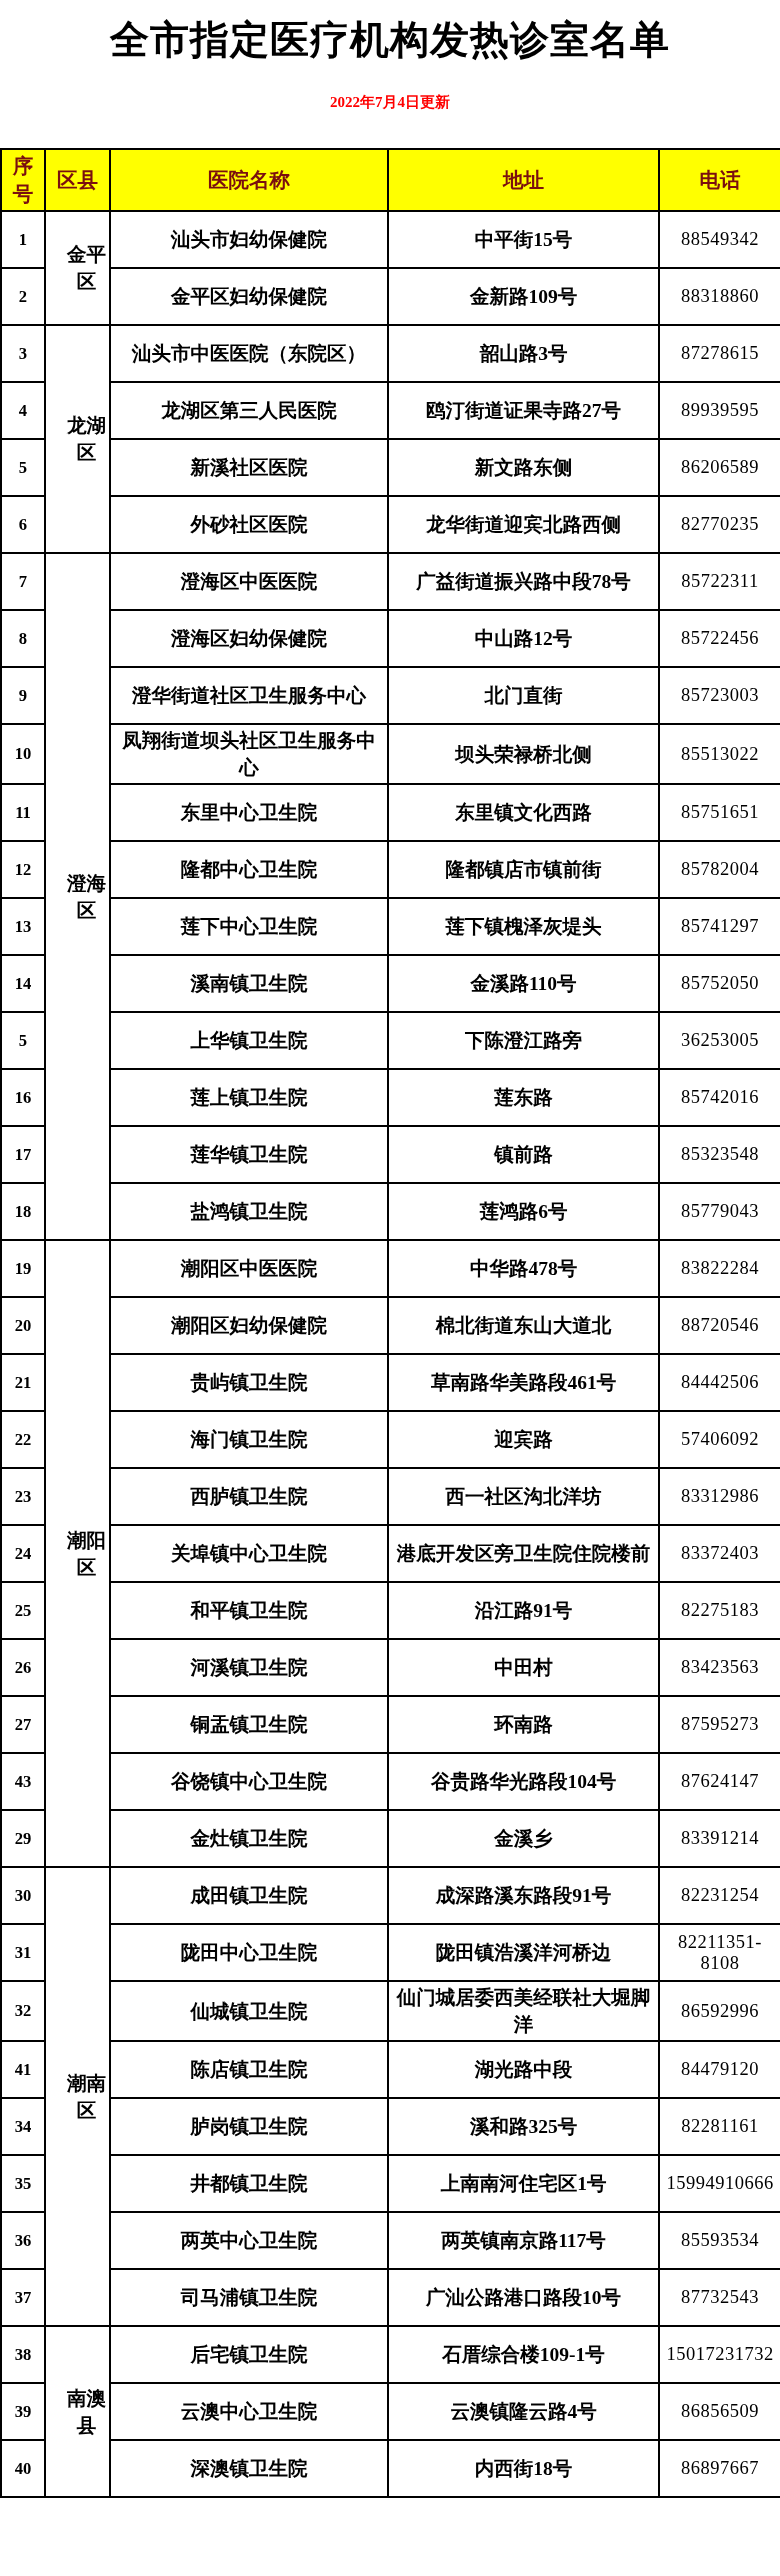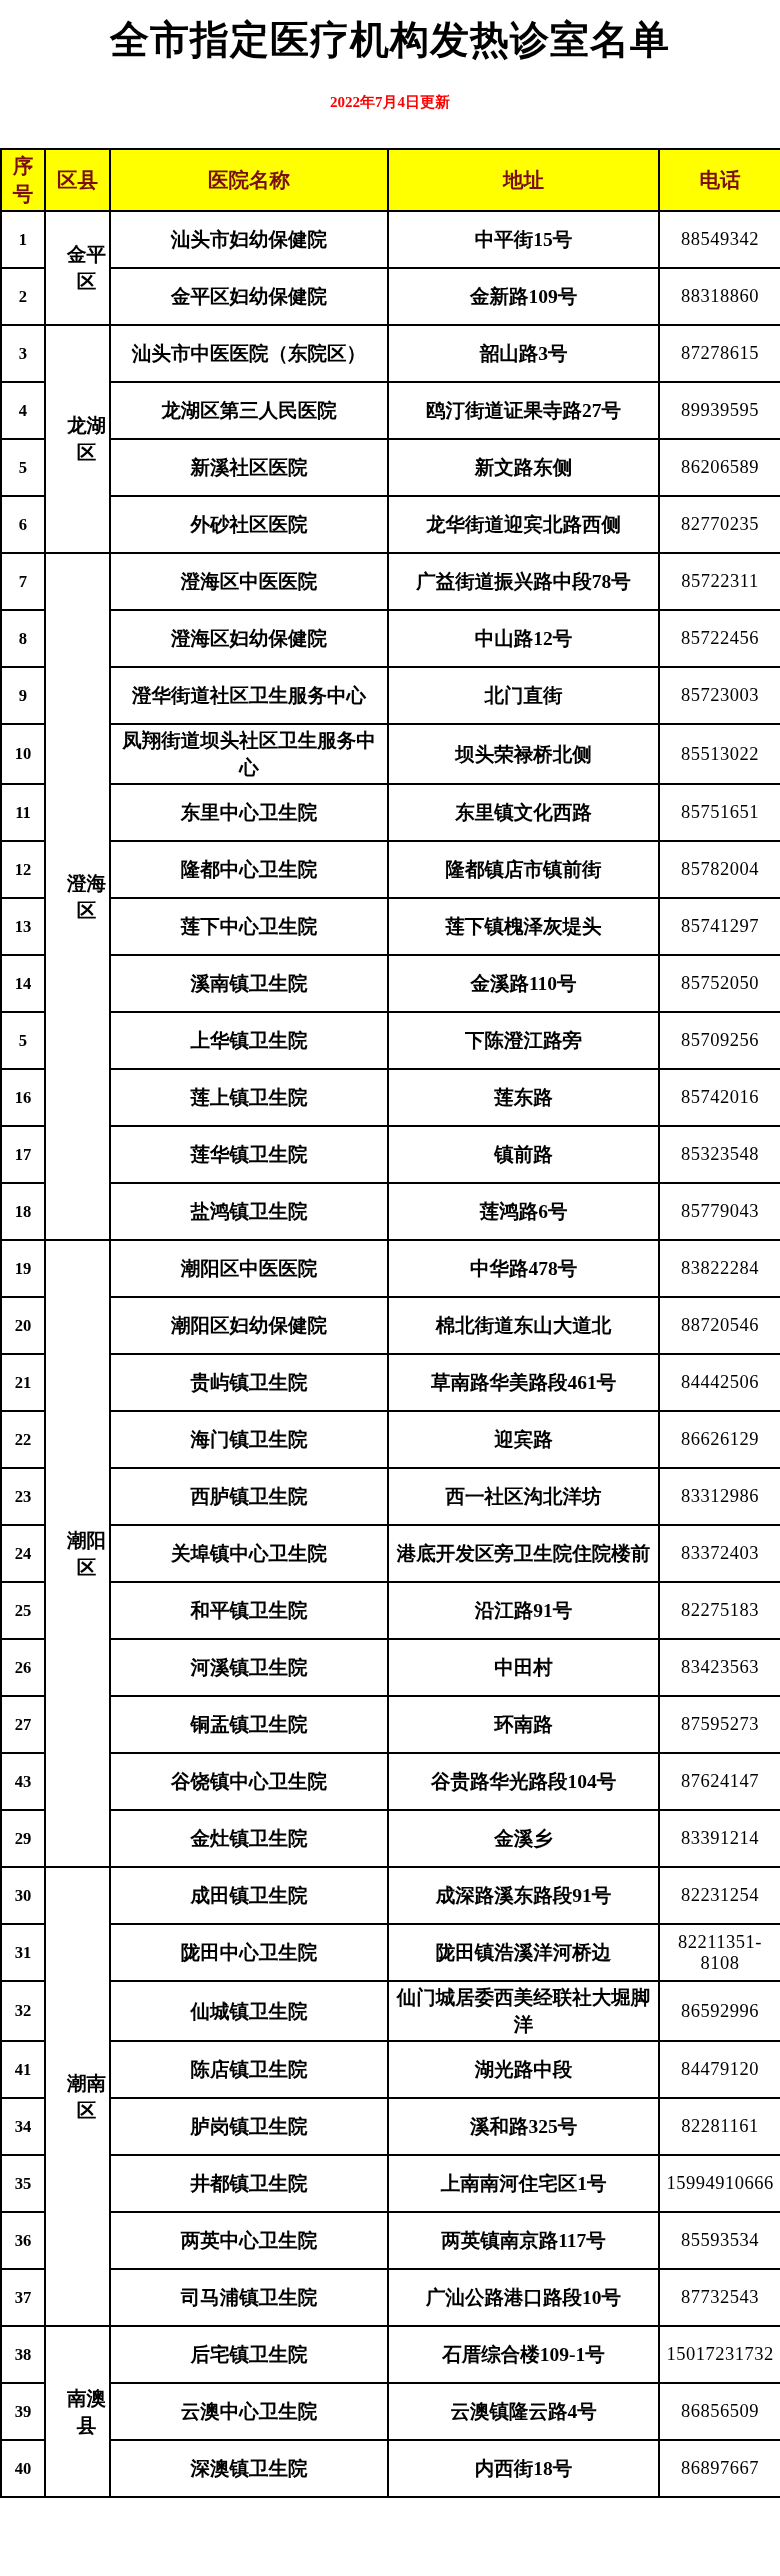--- a/index.html
+++ b/index.html
@@ -194,21 +194,21 @@
       <tr>
         <td class="row-no">14</td>
         <td class="h-name">溪南镇卫生院</td>
         <td class="h-addr">金溪路110号</td>
         <td class="h-phone">85752050</td>
       </tr>
       <tr>
         <td class="row-no">5</td>
         <td class="h-name">上华镇卫生院</td>
         <td class="h-addr">下陈澄江路旁</td>
-        <td class="h-phone">85709256</td>
+        <td class="h-phone">36253005</td>
       </tr>
       <tr>
         <td class="row-no">16</td>
         <td class="h-name">莲上镇卫生院</td>
         <td class="h-addr">莲东路</td>
         <td class="h-phone">85742016</td>
       </tr>
       <tr>
         <td class="row-no">17</td>
         <td class="h-name">莲华镇卫生院</td>
@@ -237,21 +237,21 @@
       <tr>
         <td class="row-no">21</td>
         <td class="h-name">贵屿镇卫生院</td>
         <td class="h-addr">草南路华美路段461号</td>
         <td class="h-phone">84442506</td>
       </tr>
       <tr>
         <td class="row-no">22</td>
         <td class="h-name">海门镇卫生院</td>
         <td class="h-addr">迎宾路</td>
-        <td class="h-phone">86626129</td>
+        <td class="h-phone">57406092</td>
       </tr>
       <tr>
         <td class="row-no">23</td>
         <td class="h-name">西胪镇卫生院</td>
         <td class="h-addr">西一社区沟北洋坊</td>
         <td class="h-phone">83312986</td>
       </tr>
       <tr>
         <td class="row-no">24</td>
         <td class="h-name">关埠镇中心卫生院</td>

